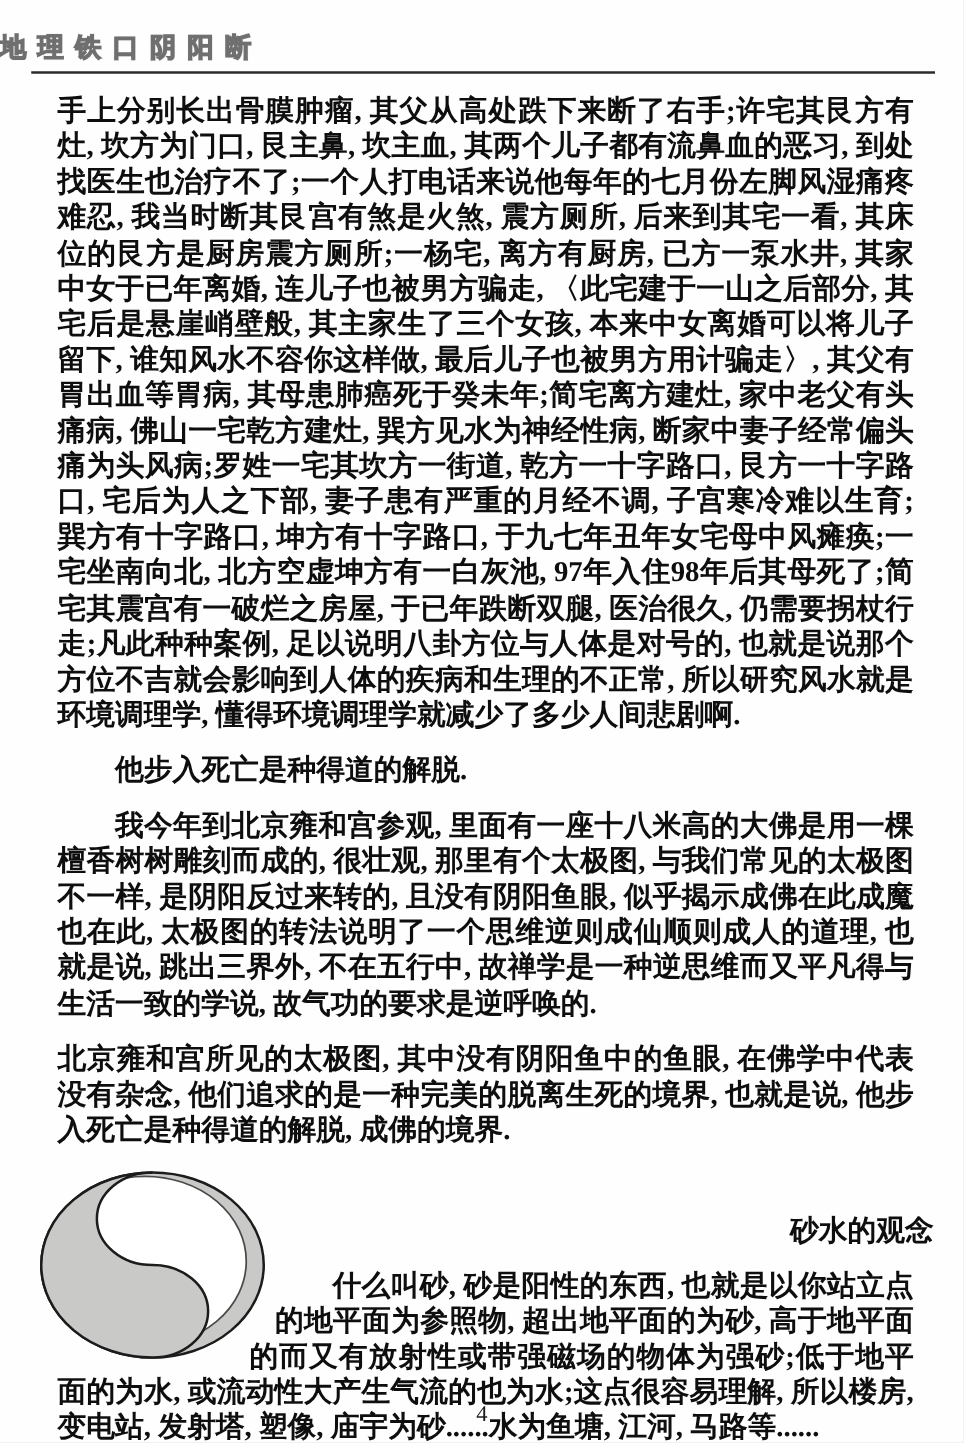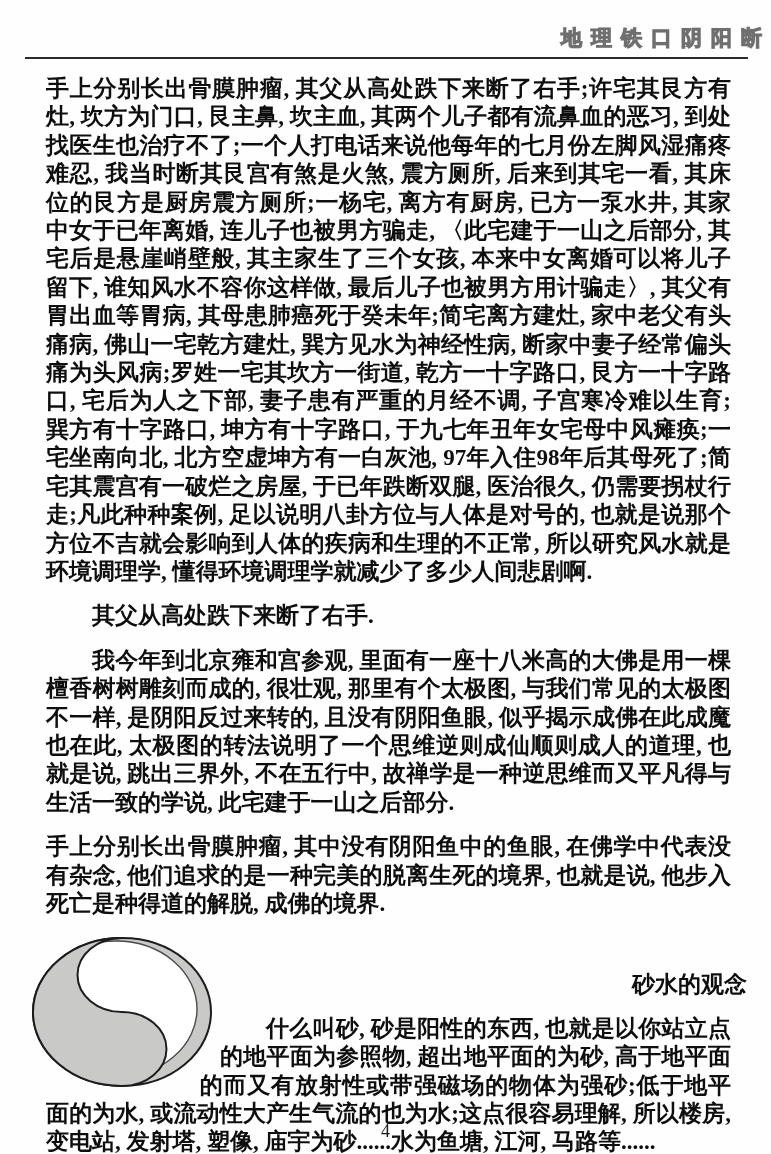--- a/index.html
+++ b/index.html
@@ -16,21 +16,21 @@
     box-sizing: border-box;
     overflow: hidden;
     font-family: "Liberation Serif", "DejaVu Serif", serif;
     color: #0e0e0e;
   }
   
   .doc-header {
     padding-top: 24px;
   }
   .doc-title {
-    text-align: right;
+    text-align: left;
     font-family: "Liberation Sans", "DejaVu Sans", sans-serif;
     font-size: 21px;
     font-weight: 700;
     letter-spacing: 9px;
     color: #f4f4f4;
     -webkit-text-stroke: 1px #6f6f6f;
     text-shadow: 0 0 1px #8a8a8a;
     white-space: nowrap;
   }
   .title-rule {
@@ -89,25 +89,25 @@
 
   <header class="doc-header">
     <div class="doc-title">地理铁口阴阳断</div>
     <hr class="title-rule">
   </header>
 
   <main class="doc-body">
 
     <p>手上分别长出骨膜肿瘤, 其父从高处跌下来断了右手;许宅其艮方有灶, 坎方为门口, 艮主鼻, 坎主血, 其两个儿子都有流鼻血的恶习, 到处找医生也治疗不了;一个人打电话来说他每年的七月份左脚风湿痛疼难忍, 我当时断其艮宫有煞是火煞, 震方厕所, 后来到其宅一看, 其床位的艮方是厨房震方厕所;一杨宅, 离方有厨房, 已方一泵水井, 其家中女于已年离婚, 连儿子也被男方骗走, 〈此宅建于一山之后部分, 其宅后是悬崖峭壁般, 其主家生了三个女孩, 本来中女离婚可以将儿子留下, 谁知风水不容你这样做, 最后儿子也被男方用计骗走〉, 其父有胃出血等胃病, 其母患肺癌死于癸未年;简宅离方建灶, 家中老父有头痛病, 佛山一宅乾方建灶, 巽方见水为神经性病, 断家中妻子经常偏头痛为头风病;罗姓一宅其坎方一街道, 乾方一十字路口, 艮方一十字路口, 宅后为人之下部, 妻子患有严重的月经不调, 子宫寒冷难以生育;巽方有十字路口, 坤方有十字路口, 于九七年丑年女宅母中风瘫痪;一宅坐南向北, 北方空虚坤方有一白灰池, 97年入住98年后其母死了;简宅其震宫有一破烂之房屋, 于已年跌断双腿, 医治很久, 仍需要拐杖行走;凡此种种案例, 足以说明八卦方位与人体是对号的, 也就是说那个方位不吉就会影响到人体的疾病和生理的不正常, 所以研究风水就是环境调理学, 懂得环境调理学就减少了多少人间悲剧啊.</p>
 
-    <p class="indent">其父从高处跌下来断了右手.</p>
+    <p class="indent">他步入死亡是种得道的解脱.</p>
 
-    <p class="indent">我今年到北京雍和宫参观, 里面有一座十八米高的大佛是用一棵檀香树树雕刻而成的, 很壮观, 那里有个太极图, 与我们常见的太极图不一样, 是阴阳反过来转的, 且没有阴阳鱼眼, 似乎揭示成佛在此成魔也在此, 太极图的转法说明了一个思维逆则成仙顺则成人的道理, 也就是说, 跳出三界外, 不在五行中, 故禅学是一种逆思维而又平凡得与生活一致的学说, 此宅建于一山之后部分.</p>
+    <p class="indent">我今年到北京雍和宫参观, 里面有一座十八米高的大佛是用一棵檀香树树雕刻而成的, 很壮观, 那里有个太极图, 与我们常见的太极图不一样, 是阴阳反过来转的, 且没有阴阳鱼眼, 似乎揭示成佛在此成魔也在此, 太极图的转法说明了一个思维逆则成仙顺则成人的道理, 也就是说, 跳出三界外, 不在五行中, 故禅学是一种逆思维而又平凡得与生活一致的学说, 故气功的要求是逆呼唤的.</p>
 
-    <p>手上分别长出骨膜肿瘤, 其中没有阴阳鱼中的鱼眼, 在佛学中代表没有杂念, 他们追求的是一种完美的脱离生死的境界, 也就是说, 他步入死亡是种得道的解脱, 成佛的境界.</p>
+    <p>北京雍和宫所见的太极图, 其中没有阴阳鱼中的鱼眼, 在佛学中代表没有杂念, 他们追求的是一种完美的脱离生死的境界, 也就是说, 他步入死亡是种得道的解脱, 成佛的境界.</p>
 
     <div class="taiji-float">
       <svg width="184" height="152" viewBox="0 0 184 152" xmlns="http://www.w3.org/2000/svg" aria-hidden="true">
 
         <ellipse cx="92" cy="76" rx="89" ry="74" fill="#c9c9c7" stroke="#1c1c1c" stroke-width="2"></ellipse>
 
         <ellipse cx="86" cy="73" rx="81" ry="68" fill="#ffffff" stroke="#4a4a4a" stroke-width="1.4"></ellipse>
 
         <path d="M 92 2
                  A 89 74 0 0 0 92 150

